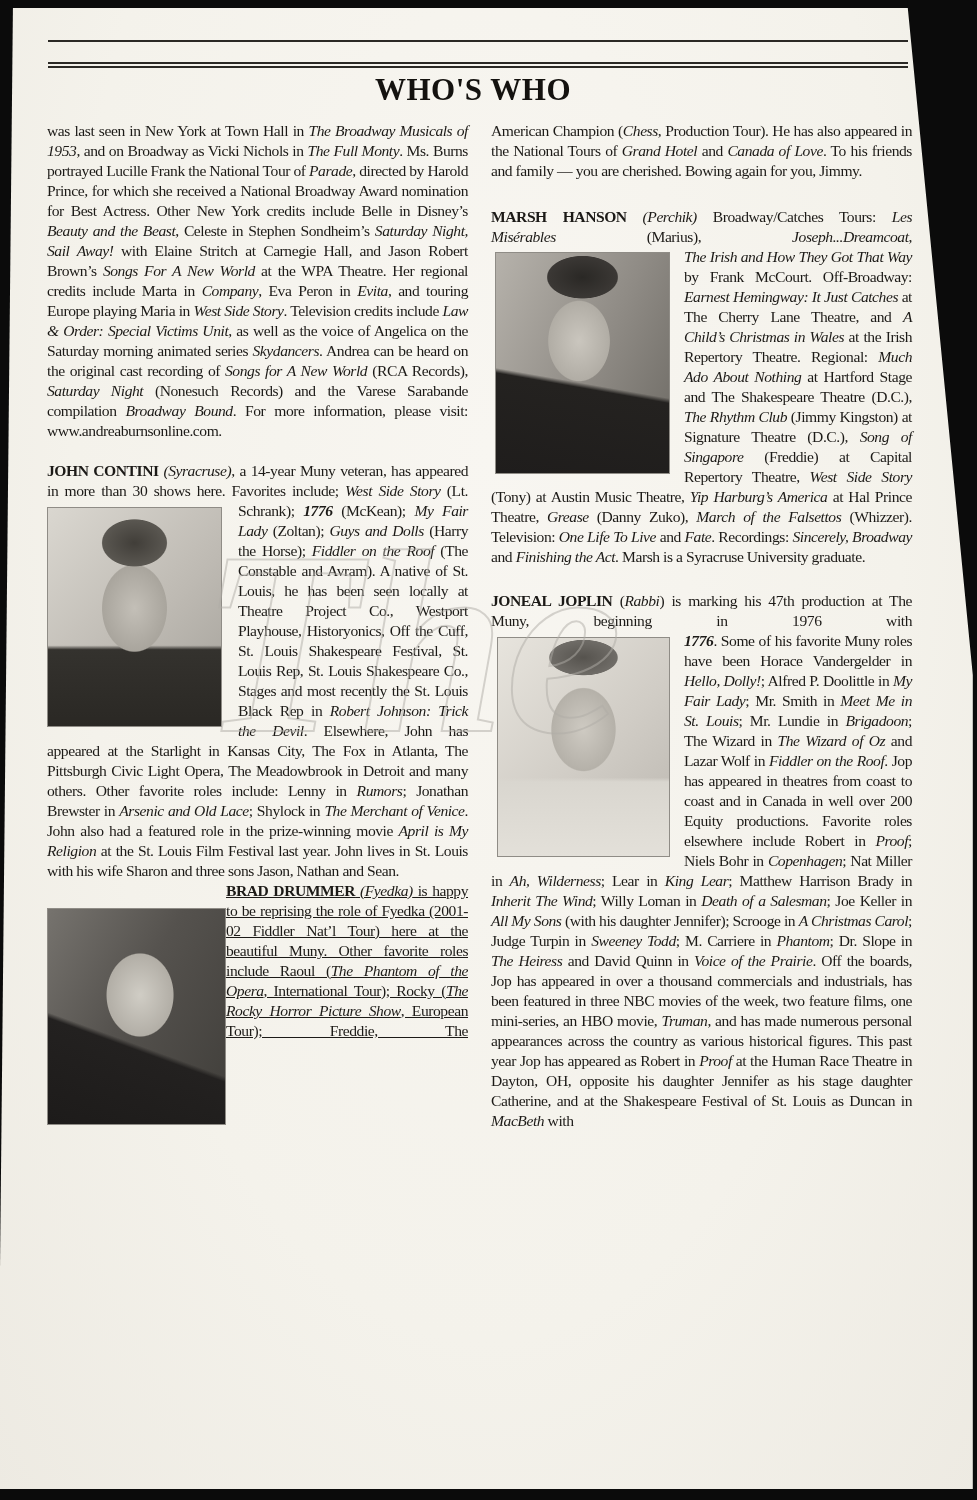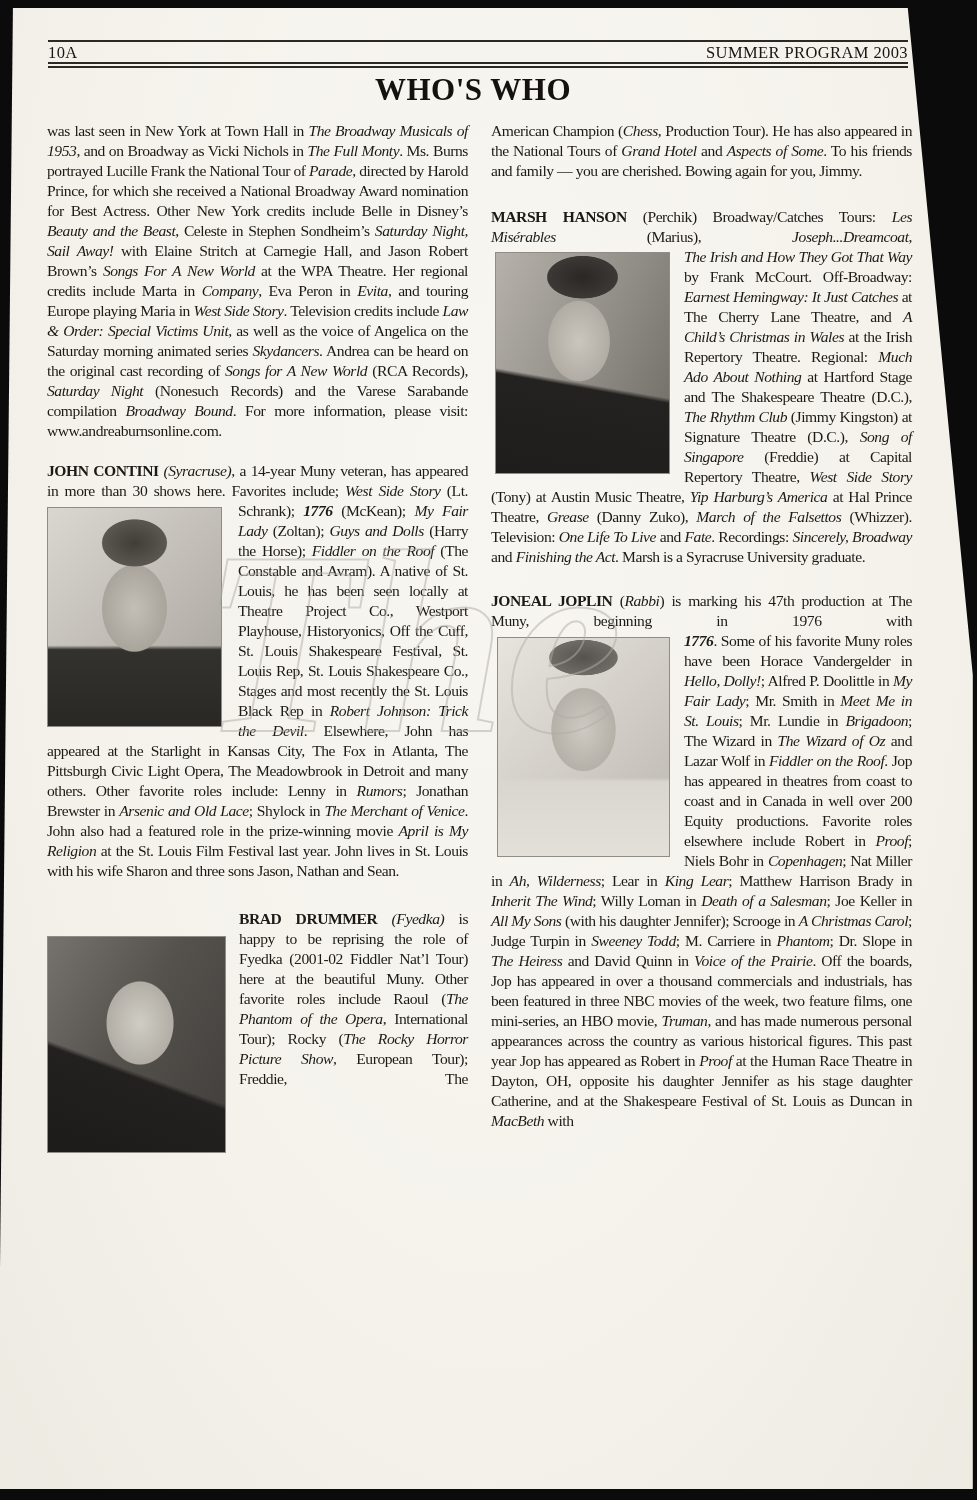--- a/index.html
+++ b/index.html
@@ -79,38 +79,34 @@
       linear-gradient(115deg, #b6b2ab 0%, #8f8b85 55%, #6c6963 100%);
   }
   .photo-joplin{
     float:left;width:173px;height:220px;margin:6px 14px 5px 6px;
     background:
       radial-gradient(ellipse 58px 30px at 50% 9%, #56534e 0%, #6f6c67 58%, rgba(0,0,0,0) 60%),
       radial-gradient(ellipse 48px 62px at 50% 42%, #cecac2 0%, #b5b1a9 66%, rgba(0,0,0,0) 68%),
       linear-gradient(180deg, rgba(0,0,0,0) 64%, #d9d6cf 66%, #e3e0d9 100%),
       linear-gradient(135deg, #e7e4dd 0%, #d0ccc5 55%, #bab6af 100%);
   }
-  .bio-row{display:flex;gap:13px;margin-top:28px;}
+  .bio-row{display:flex;text-decoration:underline;}
   .bio-row .bio-text{flex:1;}
 </style>
 </head>
 <body>
 
 <div id="page">
 
   <div class="edge edge-top"></div>
   <div class="edge edge-left"></div>
   <div class="edge edge-right"></div>
   <div class="edge edge-bottom"></div>
 
   <div class="rule rule-a"></div>
-  <div class="header-row">
-    <span>10A</span>
-    <span>SUMMER PROGRAM 2003</span>
-  </div>
   <div class="rule rule-b"></div>
   <div class="rule rule-c"></div>
 
   <div class="page-title">WHO'S WHO</div>
 
   <div class="watermark">
     <span class="wm wm-the">The</span>
   </div>
 
   <div class="col col-left">
@@ -129,24 +125,24 @@
       <div class="photo photo-drummer"></div>
       <div class="bio-text">
         <p class="para-cont"><span style="font-weight: bold;">BRAD DRUMMER</span><span> </span><span style="font-style: italic;">(Fyedka)</span><span> is happy to be reprising the role of Fyedka (2001-02 Fiddler Nat’l Tour) here at the beautiful Muny. Other favorite roles include Raoul (</span><span style="font-style: italic;">The Phantom of the Opera</span><span>, International Tour); Rocky (</span><span style="font-style: italic;">The Rocky Horror Picture Show</span><span>, European Tour); Freddie, The</span></p>
       </div>
     </div>
 
   </div>
 
   <div class="col col-right">
 
-    <p><span>American Champion (</span><span style="font-style: italic;">Chess</span><span>, Production Tour). He has also appeared in the National Tours of </span><span style="font-style: italic;">Grand Hotel</span><span> and </span><span style="font-style: italic;">Aspects of Some</span><span>. To his friends and family — you are cherished. Bowing again for you, Jimmy.</span></p>
+    <p><span>American Champion (</span><span style="font-style: italic;">Chess</span><span>, Production Tour). He has also appeared in the National Tours of </span><span style="font-style: italic;">Grand Hotel</span><span> and </span><span style="font-style: italic;">Canada of Love</span><span>. To his friends and family — you are cherished. Bowing again for you, Jimmy.</span></p>
 
     <div class="bio-hanson">
-      <p class="para-cont"><span style="font-weight: bold;">MARSH HANSON</span><span> </span><span style="">(Perchik)</span><span> Broadway/Catches Tours: </span><span style="font-style: italic;">Les Misérables</span><span> (Marius), </span><span style="font-style: italic; margin-top: 8px;">Joseph...Dreamcoat</span><span>,</span></p>
+      <p class="para-cont"><span style="font-weight: bold;">MARSH HANSON</span><span> </span><span style="font-style: italic;">(Perchik)</span><span> Broadway/Catches Tours: </span><span style="font-style: italic;">Les Misérables</span><span> (Marius), </span><span style="font-style: italic; margin-top: 8px;">Joseph...Dreamcoat</span><span>,</span></p>
       <div class="bio-flow">
         <div class="photo photo-hanson"></div>
         <p><span style="font-style: italic;">The Irish and How They Got That Way</span><span> by Frank McCourt. Off-Broadway: </span><span style="font-style: italic;">Earnest Hemingway: It Just Catches</span><span> at The Cherry Lane Theatre, and </span><span style="font-style: italic;">A Child’s Christmas in Wales</span><span> at the Irish Repertory Theatre. Regional: </span><span style="font-style: italic;">Much Ado About Nothing</span><span> at Hartford Stage and The Shakespeare Theatre (D.C.), </span><span style="font-style: italic;">The Rhythm Club</span><span> (Jimmy Kingston) at Signature Theatre (D.C.), </span><span style="font-style: italic;">Song of Singapore</span><span> (Freddie) at Capital Repertory Theatre, </span><span style="font-style: italic;">West Side Story</span><span> (Tony) at Austin Music Theatre, </span><span style="font-style: italic;">Yip Harburg’s America</span><span> at Hal Prince Theatre, </span><span style="font-style: italic;">Grease</span><span> (Danny Zuko), </span><span style="font-style: italic;">March of the Falsettos</span><span> (Whizzer). Television: </span><span style="font-style: italic;">One Life To Live</span><span> and </span><span style="font-style: italic;">Fate</span><span>. Recordings: </span><span style="font-style: italic;">Sincerely, Broadway</span><span> and </span><span style="font-style: italic;">Finishing the Act</span><span>. Marsh is a Syracruse University graduate.</span></p>
       </div>
     </div>
 
     <div class="bio-joplin">
       <p class="para-cont"><span style="font-weight: bold;">JONEAL JOPLIN</span><span> (</span><span style="font-style: italic;">Rabbi</span><span>) is marking his 47th production at The Muny, beginning in 1976 with</span></p>
       <div class="bio-flow">
         <div class="photo photo-joplin"></div>

